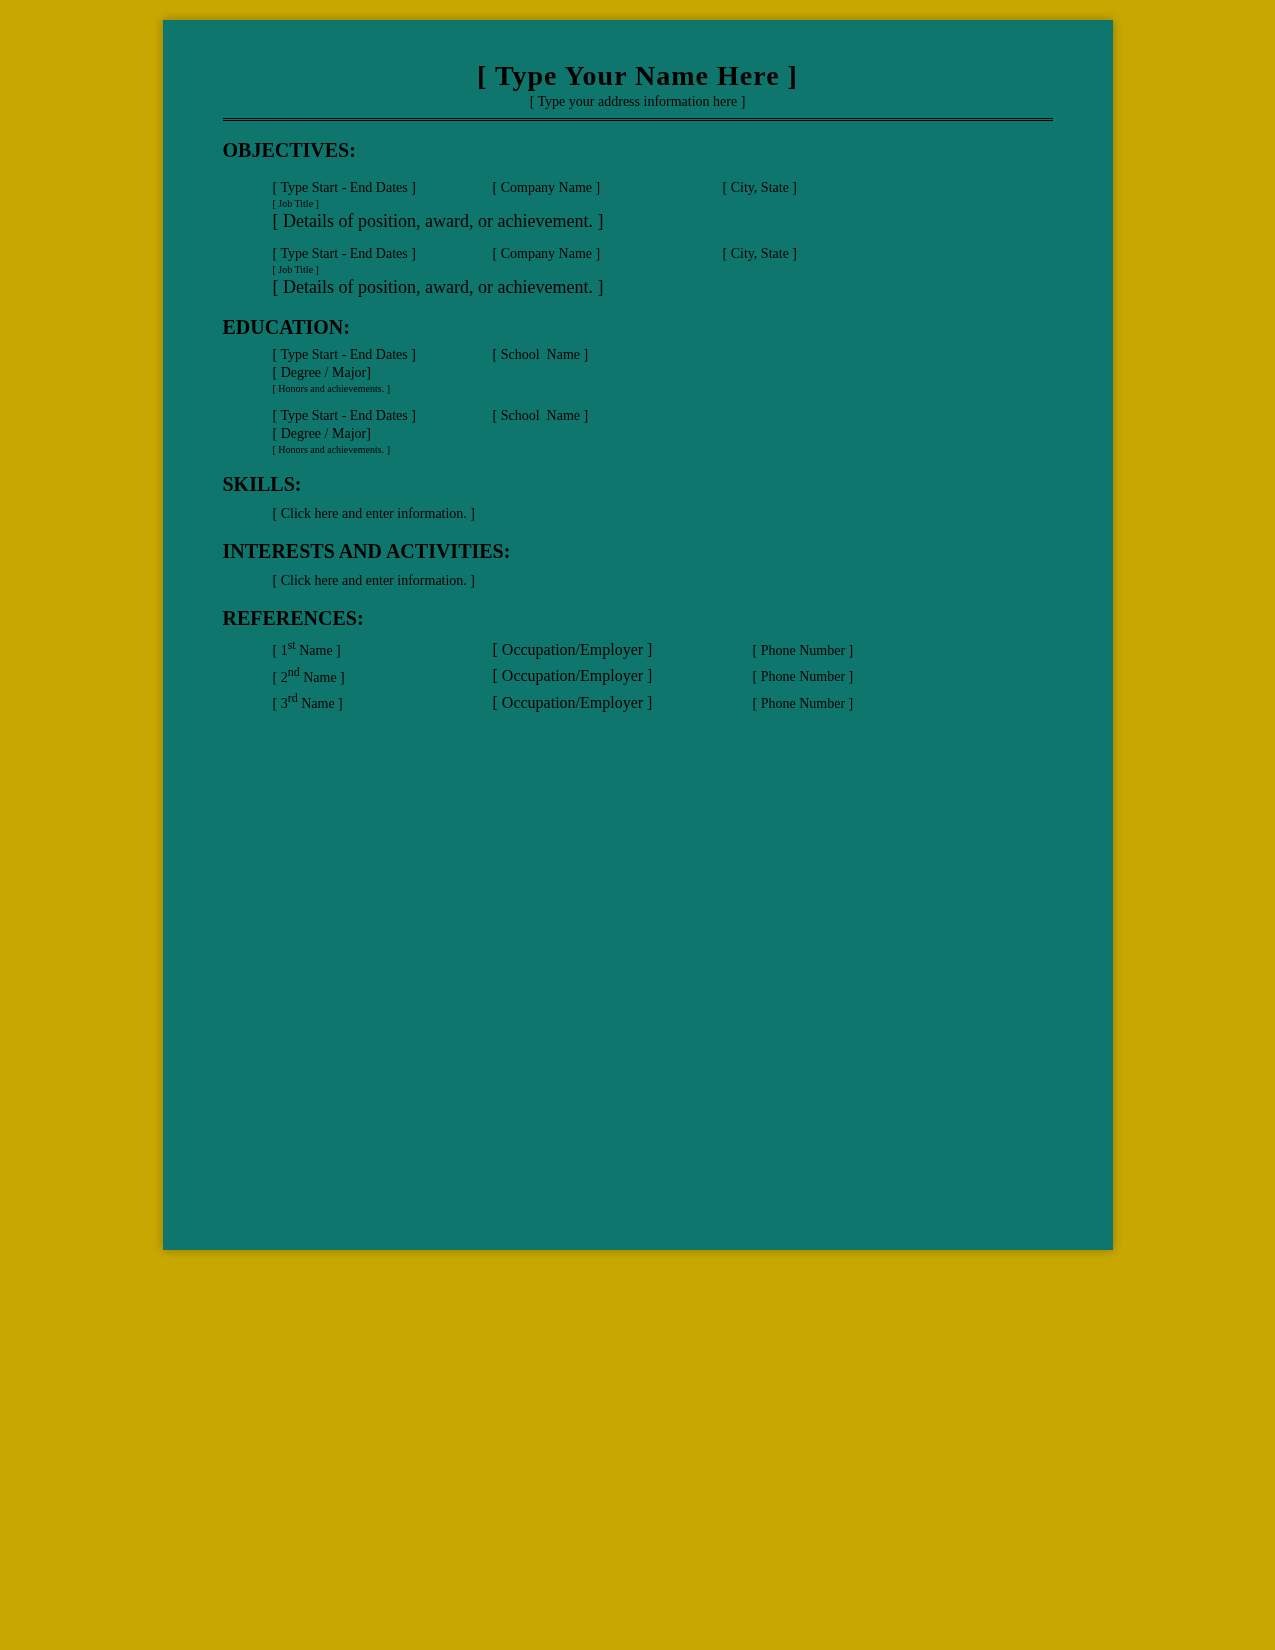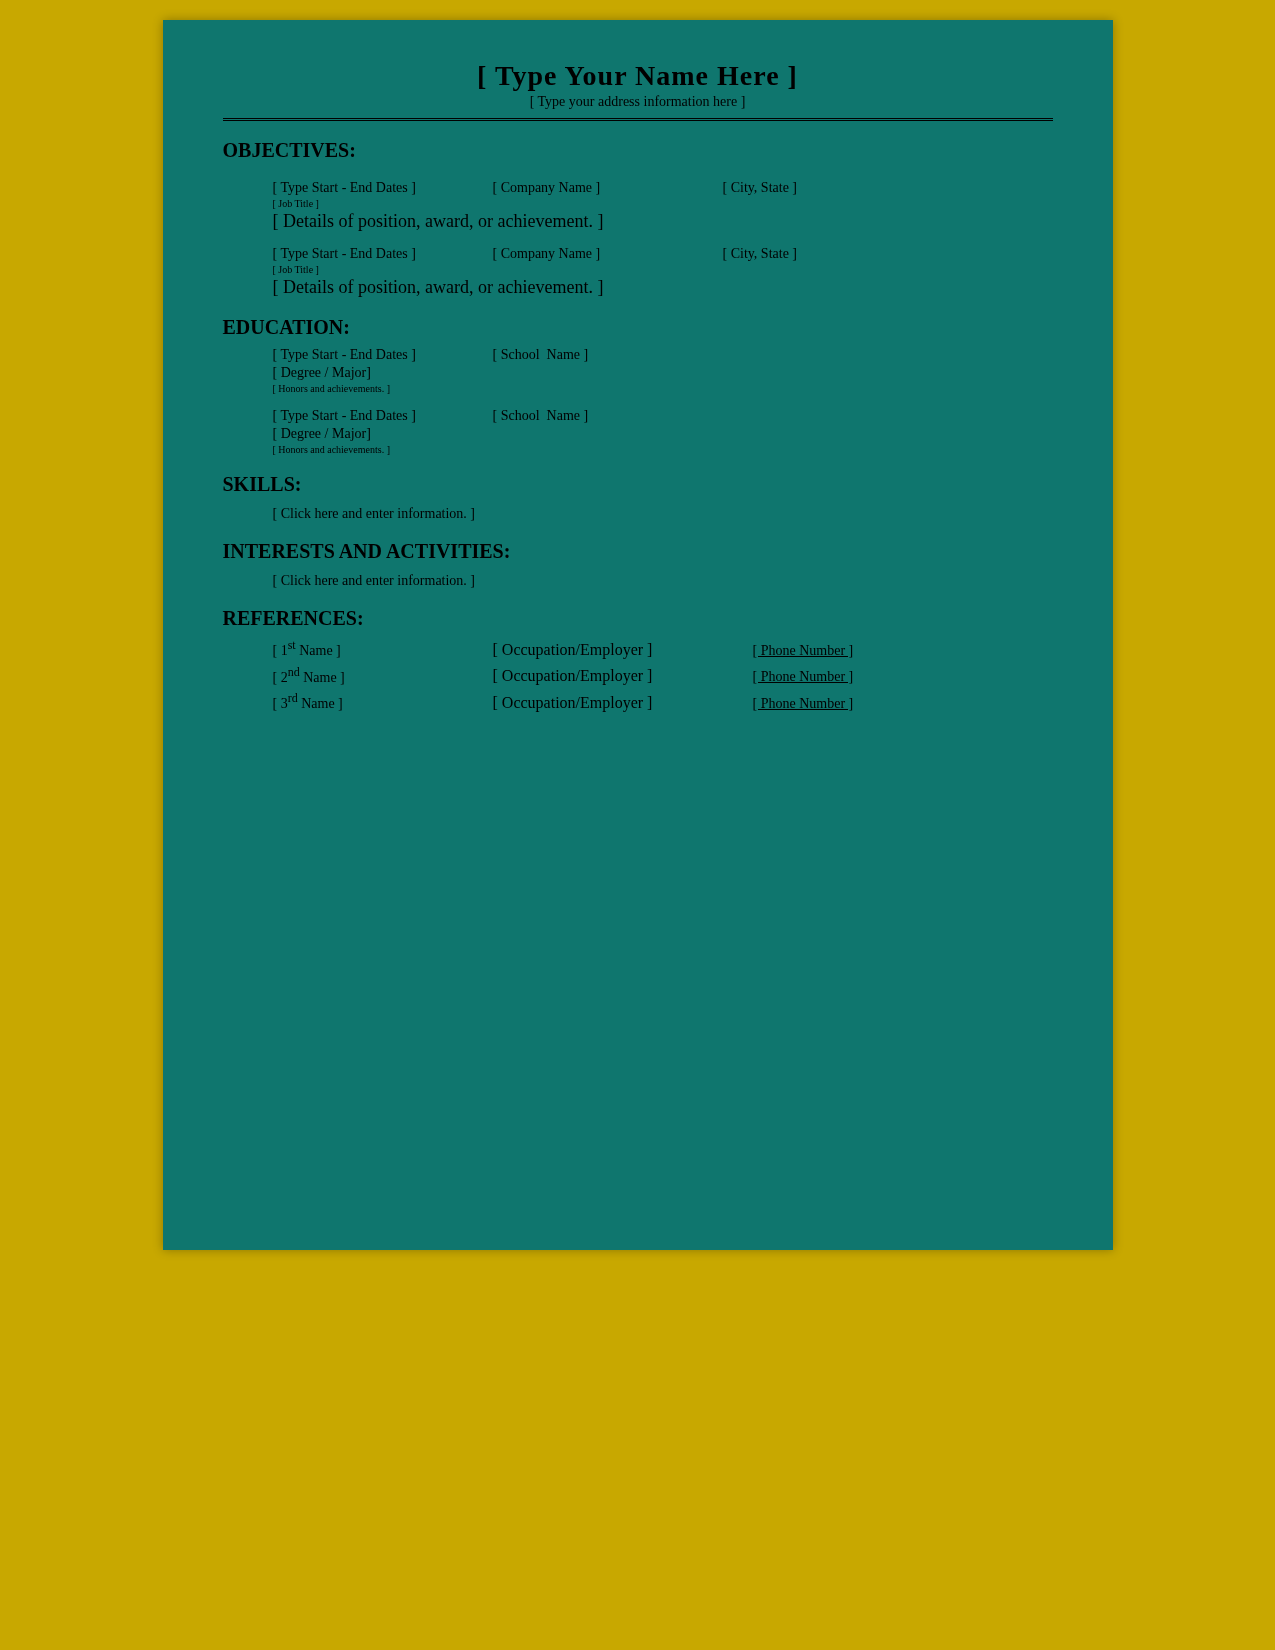--- a/index.html
+++ b/index.html
@@ -141,21 +141,20 @@
       font-size: 14px;
     }
 
     .ref-occupation {
       min-width: 260px;
       font-size: 16px;
     }
 
     .ref-phone {
       font-size: 14px;
-      text-decoration: underline;
     }
 
     sup {
       font-size: 12px;
     }
   </style>
 </head>
 <body>
 
 <div class="page">

